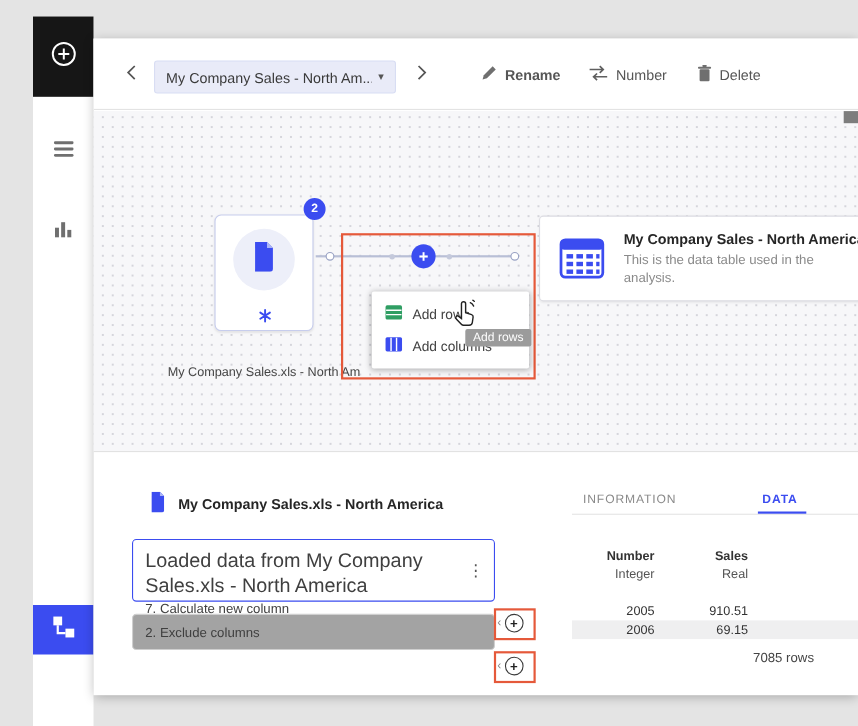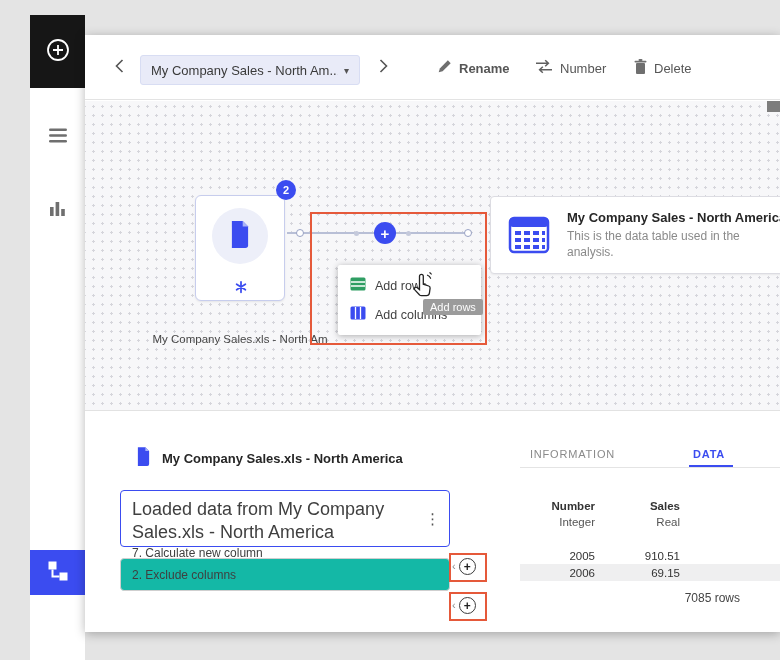--- a/index.html
+++ b/index.html
@@ -99,21 +99,21 @@
   .bottom-divider { position:absolute; left:0; top:375px; width:695px; height:1px; background:#e2e2e2; }
   .source-icon  { position:absolute; left:51px; top:412px; }
   .source-title { position:absolute; left:77px; top:416px; font-size:13px; font-weight:bold; color:#262626; }
 
   .step-box1 { position:absolute; left:35px; top:455px; width:330px; height:57px; background:#fff;
                border:1.5px solid var(--primary-blue,#3b4cf0); border-radius:4px; padding:7px 26px 6px 11px; cursor:pointer; }
   .step-box1 .line1 { font-size:18px; color:#3f3f3f; line-height:1.25; width:290px; }
   .step-box1 .line2 { font-size:12px; color:#3f3f3f; margin-top:3px; }
   .kebab { position:absolute; right:9px; top:50%; transform:translateY(-50%); font-size:15px; color:#555; cursor:pointer; }
 
-  .step-box2 { position:absolute; left:35px; top:523px; width:330px; height:33px; background:#14b8a6;
+  .step-box2 { position:absolute; left:35px; top:523px; width:330px; height:33px; background:#a3a3a3;
                border:1px solid #cfcfcf; border-radius:4px; display:flex; align-items:center; padding-left:11px;
                font-size:12px; color:#3f3f3f; cursor:pointer; }
 
   .plus-group { position:absolute; display:flex; align-items:center; gap:3px; z-index:5; }
   .pg-1 { left:367px; top:523px; }
   .pg-2 { left:367px; top:562px; }
   .collapse-arrow { font-size:11px; color:#8a8a8a; line-height:1; }
   .plus-small { width:17px; height:17px; border-radius:50%; background:#fff; border:1.5px solid #3c3c3c;
                 color:#222; font-size:12px; font-weight:bold; display:flex; align-items:center; justify-content:center; cursor:pointer; }
 

